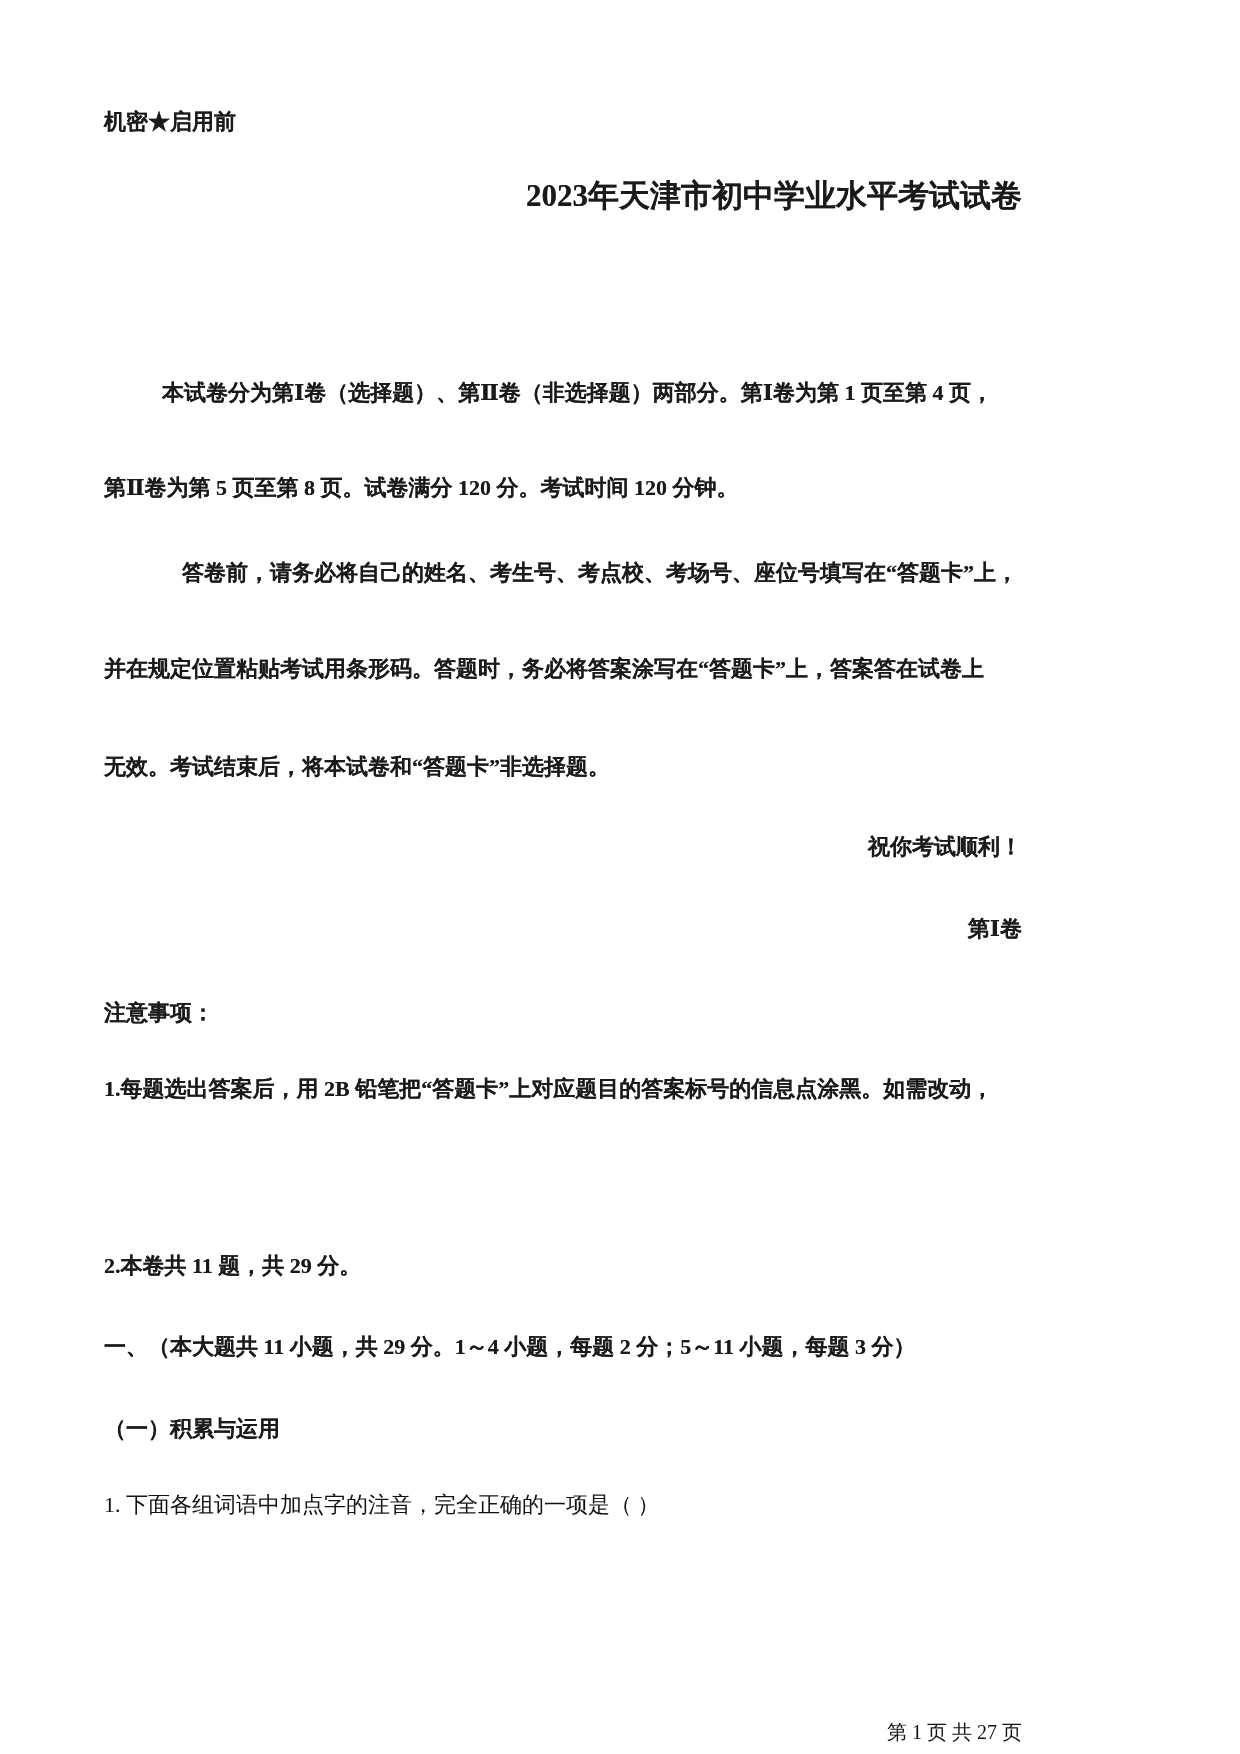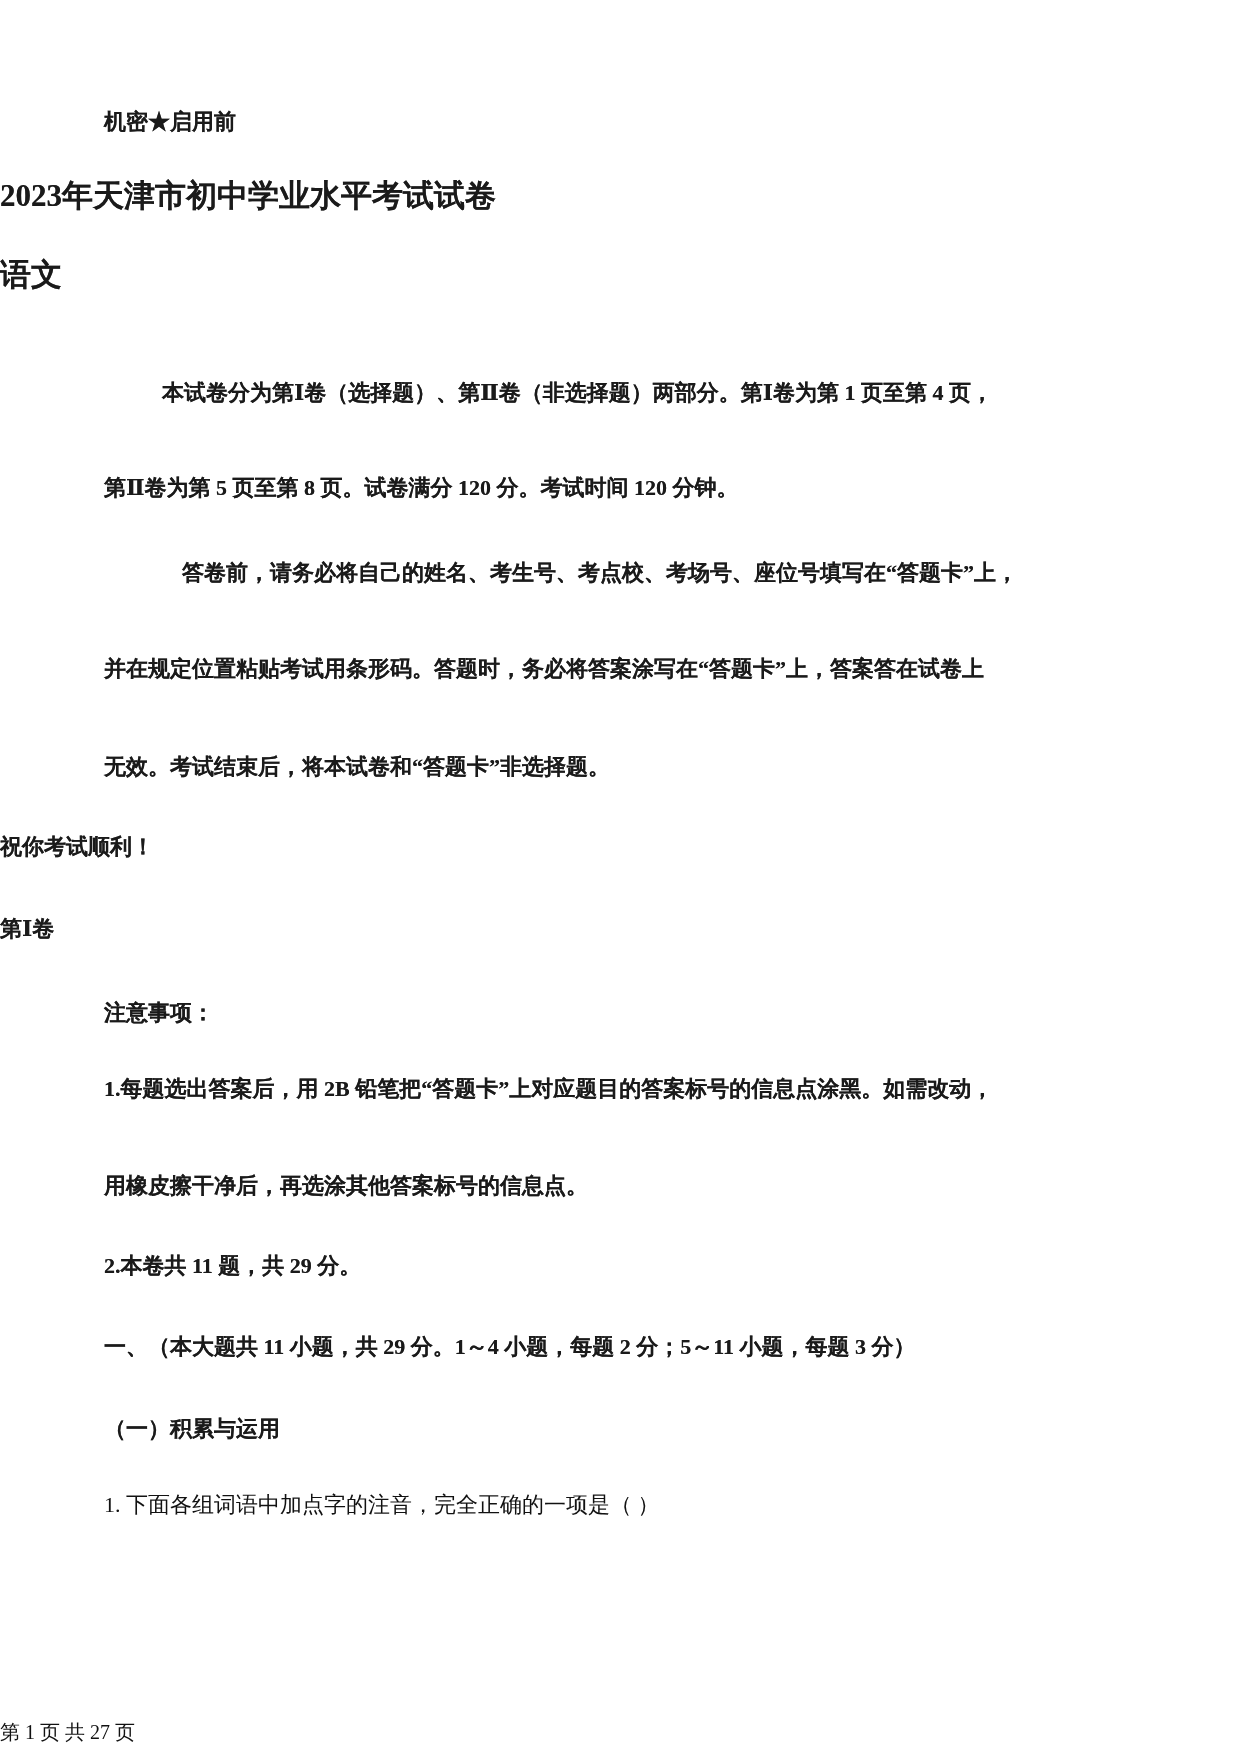--- a/index.html
+++ b/index.html
@@ -28,21 +28,21 @@
       line-height: 1;
     }
     .bold {
       font-weight: bold;
       color: #1a1a1a;
       text-shadow: 0 0 0.6px #555;
     }
     .center {
       left: 0;
       width: 1022px;
-      text-align: left;
+      text-align: right;
     }
     .left { left: 104px; }
     .indent { left: 162px; }
     .fs22 { font-size: 22px; }
     .fs30 { font-size: 31px; }
     .normal {
       font-weight: normal;
       color: #111;
     }
     .footer {
@@ -53,41 +53,39 @@
   </style>
 </head>
 <body>
 
 <div class="page">
 
   <div class="line left bold fs22" style="top:111px;">机密★启用前</div>
 
   <div class="line center bold fs30" style="top:180px;">2023年天津市初中学业水平考试试卷</div>
 
-  <div class="line center bold fs30" style="top:259px;">语文</div>
 
   <div class="line indent bold fs22" style="top:382px;">本试卷分为第Ⅰ卷（选择题）、第Ⅱ卷（非选择题）两部分。第Ⅰ卷为第 1 页至第 4 页，</div>
 
   <div class="line left bold fs22" style="top:477px;">第Ⅱ卷为第 5 页至第 8 页。试卷满分 120 分。考试时间 120 分钟。</div>
 
   <div class="line indent bold fs22" style="top:562px;margin-left:20px;">答卷前，请务必将自己的姓名、考生号、考点校、考场号、座位号填写在“答题卡”上，</div>
 
   <div class="line left bold fs22" style="top:658px;">并在规定位置粘贴考试用条形码。答题时，务必将答案涂写在“答题卡”上，答案答在试卷上</div>
 
   <div class="line left bold fs22" style="top:756px;">无效。考试结束后，将本试卷和“答题卡”非选择题。</div>
 
   <div class="line center bold fs22" style="top:836px;">祝你考试顺利！</div>
 
   <div class="line center bold fs22" style="top:918px;">第Ⅰ卷</div>
 
   <div class="line left bold fs22" style="top:1002px;">注意事项：</div>
 
   <div class="line left bold fs22" style="top:1078px;">1.每题选出答案后，用 2B 铅笔把“答题卡”上对应题目的答案标号的信息点涂黑。如需改动，</div>
 
-  <div class="line left bold fs22" style="top:1175px;">用橡皮擦干净后，再选涂其他答案标号的信息点。</div>
 
   <div class="line left bold fs22" style="top:1255px;">2.本卷共 11 题，共 29 分。</div>
 
   <div class="line left bold fs22" style="top:1336px;">一、（本大题共 11 小题，共 29 分。1～4 小题，每题 2 分；5～11 小题，每题 3 分）</div>
 
   <div class="line left bold fs22" style="top:1418px;">（一）积累与运用</div>
 
   <div class="line left normal fs22" style="top:1494px;">1. 下面各组词语中加点字的注音，完全正确的一项是（    ）</div>
 
   <div class="line center footer" style="top:1722px;">第 1 页 共 27 页</div>

